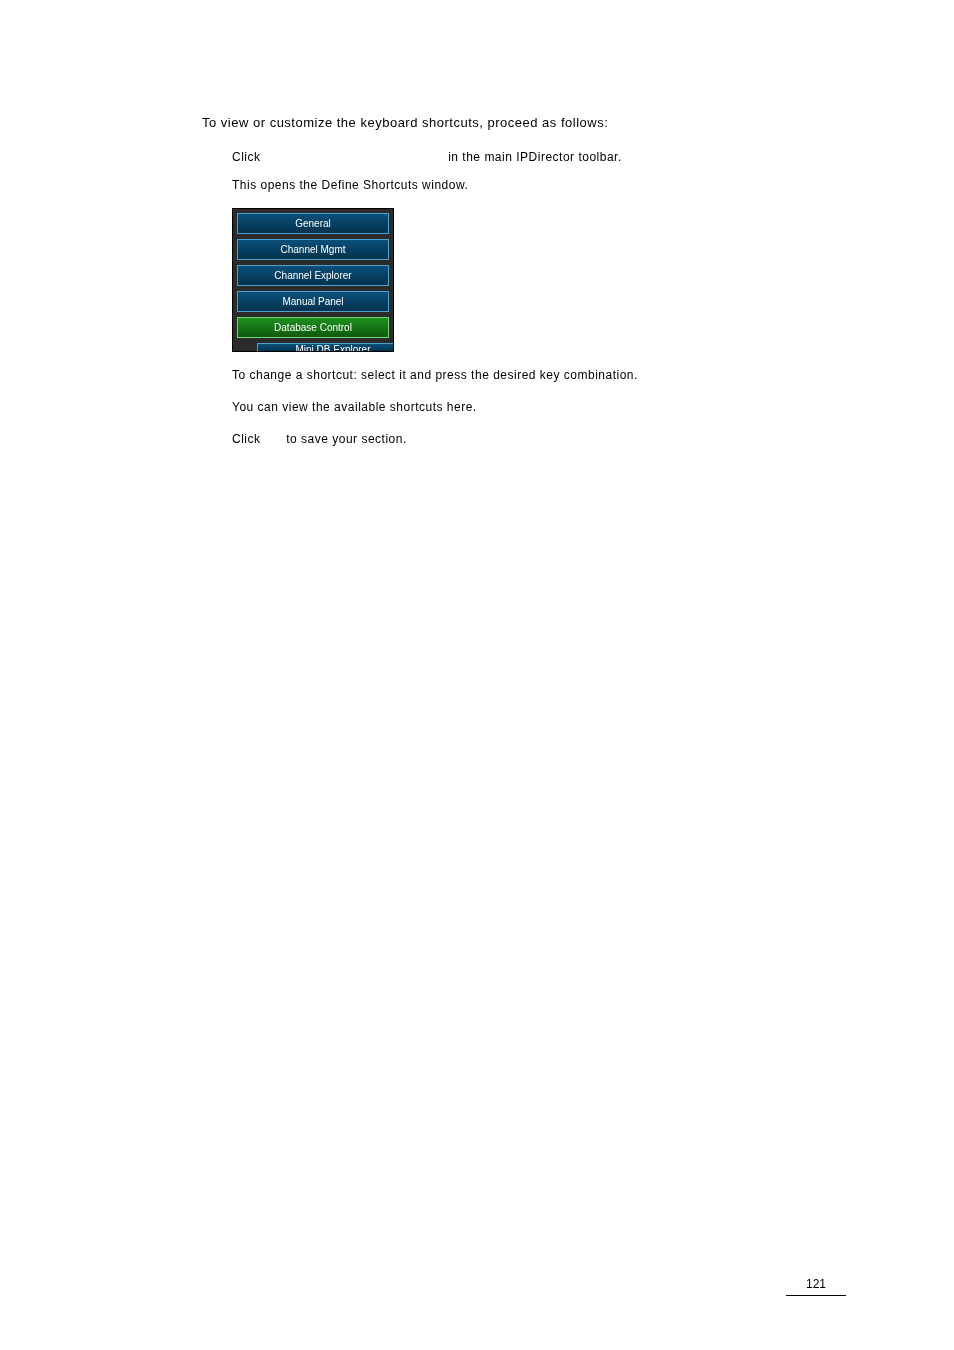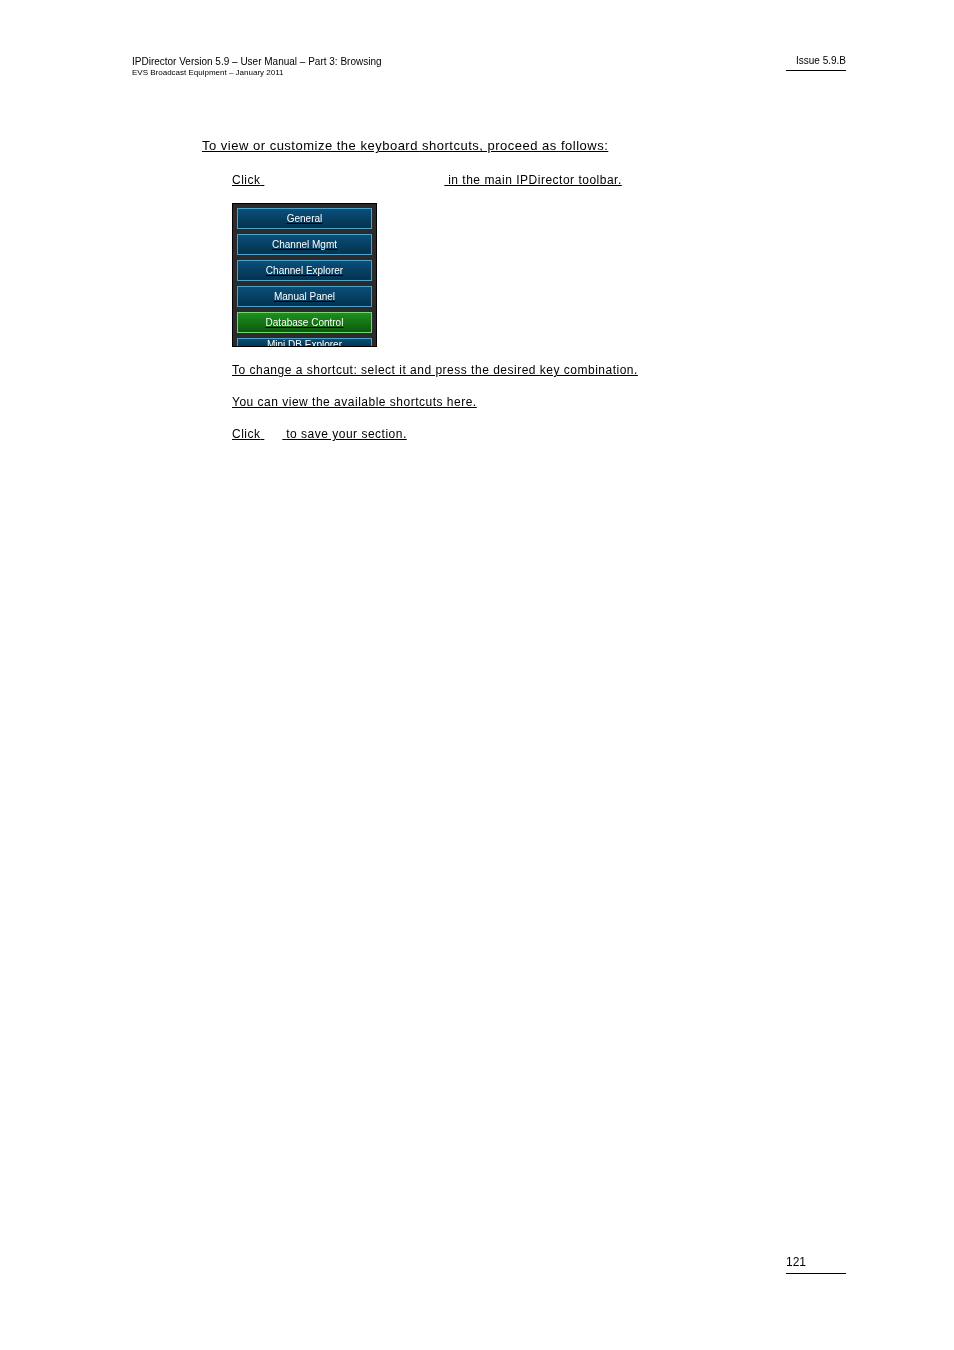--- a/index.html
+++ b/index.html
@@ -39,40 +39,39 @@
   }
   .hr-right {
     border: none;
     border-top: 1px solid #000;
     width: 60px;
     margin: 4px 0 0 auto;
   }
   .content {
     margin-top: 60px;
     padding-left: 70px;
-    text-decoration: underline;
   }
   .intro {
     font-size: 13px;
     letter-spacing: 0.5px;
     margin-bottom: 18px;
   }
   .step {
     padding-left: 30px;
     font-size: 12px;
     letter-spacing: 0.5px;
     margin-bottom: 14px;
     line-height: 1.5;
   }
   .step .inline-gap {
     display: inline-block;
     width: 180px;
   }
   .button-panel {
-    width: 145px;
+    width: 162px;
     background: #2b2b2b;
     border: 1px solid #000;
     padding: 4px 4px 0 4px;
     margin: 8px 0 14px 30px;
     box-sizing: border-box;
     overflow: hidden;
   }
   .panel-btn {
     display: block;
     width: 100%;
@@ -90,61 +89,53 @@
   .panel-btn.selected {
     background: linear-gradient(#1e8f1e, #0d5a0d);
     border: 1px solid #72d672;
   }
   .panel-btn.cut {
     margin-bottom: -2px;
     padding: 2px 2px 0 2px;
     height: 10px;
     overflow: hidden;
     line-height: 0.8;
+    margin-left: 20px;
   }
   .ok-gap {
     display: inline-block;
     width: 18px;
   }
   .footer {
     position: absolute;
-    bottom: 76px;
+    bottom: 54px;
     right: 108px;
-    text-align: left;
+    text-align: center;
     font-size: 12px;
   }
   .footer hr {
     border: none;
     border-top: 1px solid #000;
     width: 60px;
     margin: 4px 0 0 auto;
   }
 </style>
 </head>
 <body>
 
 <div class="page">
-  <div class="header">
-    <div class="header-left">
-      <div>IPDirector Version 5.9 – User Manual – Part 3: Browsing</div>
-      <div class="small">EVS Broadcast Equipment – January 2011</div>
-    </div>
-    <div class="header-right">
-      <div>Issue 5.9.B</div>
-      <hr class="hr-right">
-    </div>
-  </div>
 
   <div class="content">
     <div class="intro">To view or customize the keyboard shortcuts, proceed as follows:</div>
 
     <div class="step">
       <span>Click</span>
       <span class="inline-gap"></span>
       <span>in the main IPDirector toolbar.</span>
+      <div style="margin-top:10px;">This opens the Define Shortcuts window.</div>
     </div>
 
 
     <div class="button-panel" id="panel">
         <div class="panel-btn">General</div>
         <div class="panel-btn">Channel Mgmt</div>
         <div class="panel-btn">Channel Explorer</div>
         <div class="panel-btn">Manual Panel</div>
         <div class="panel-btn selected">Database Control</div>
         <div class="panel-btn cut">Mini DB Explorer</div>

